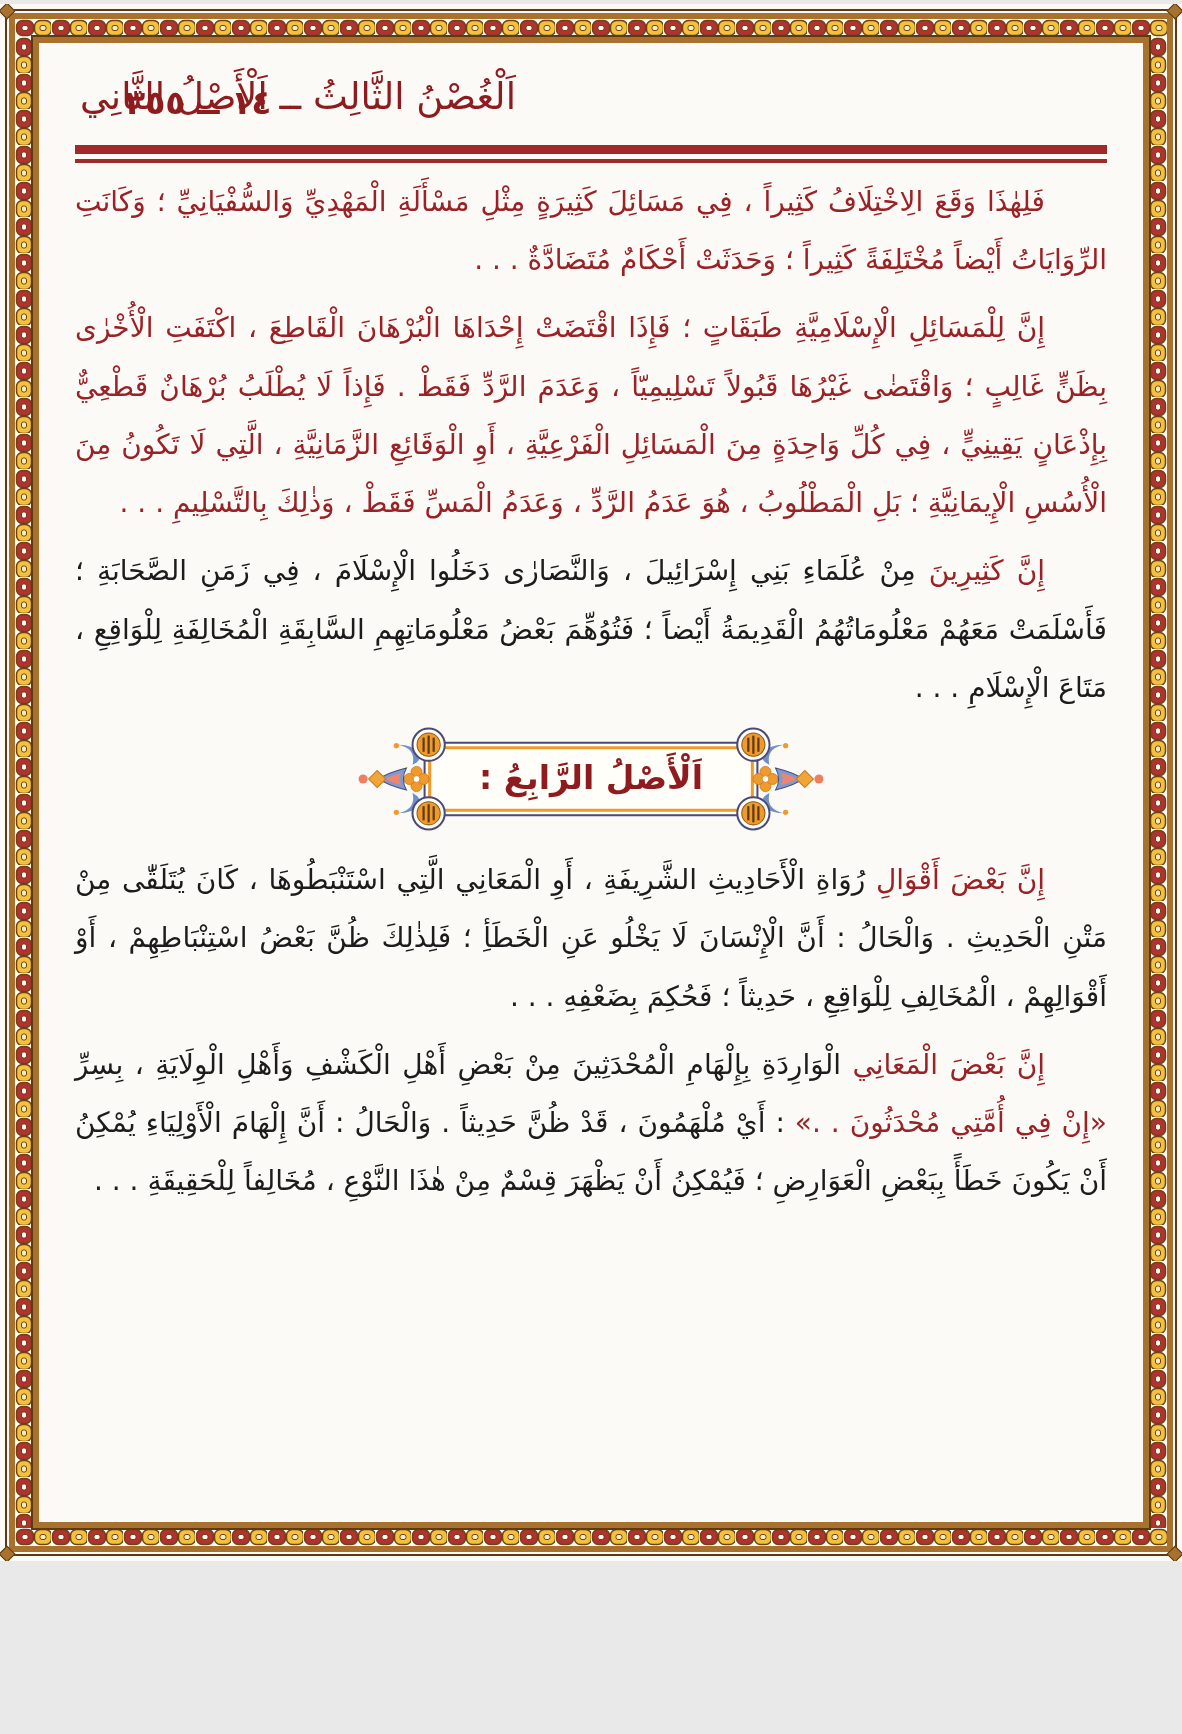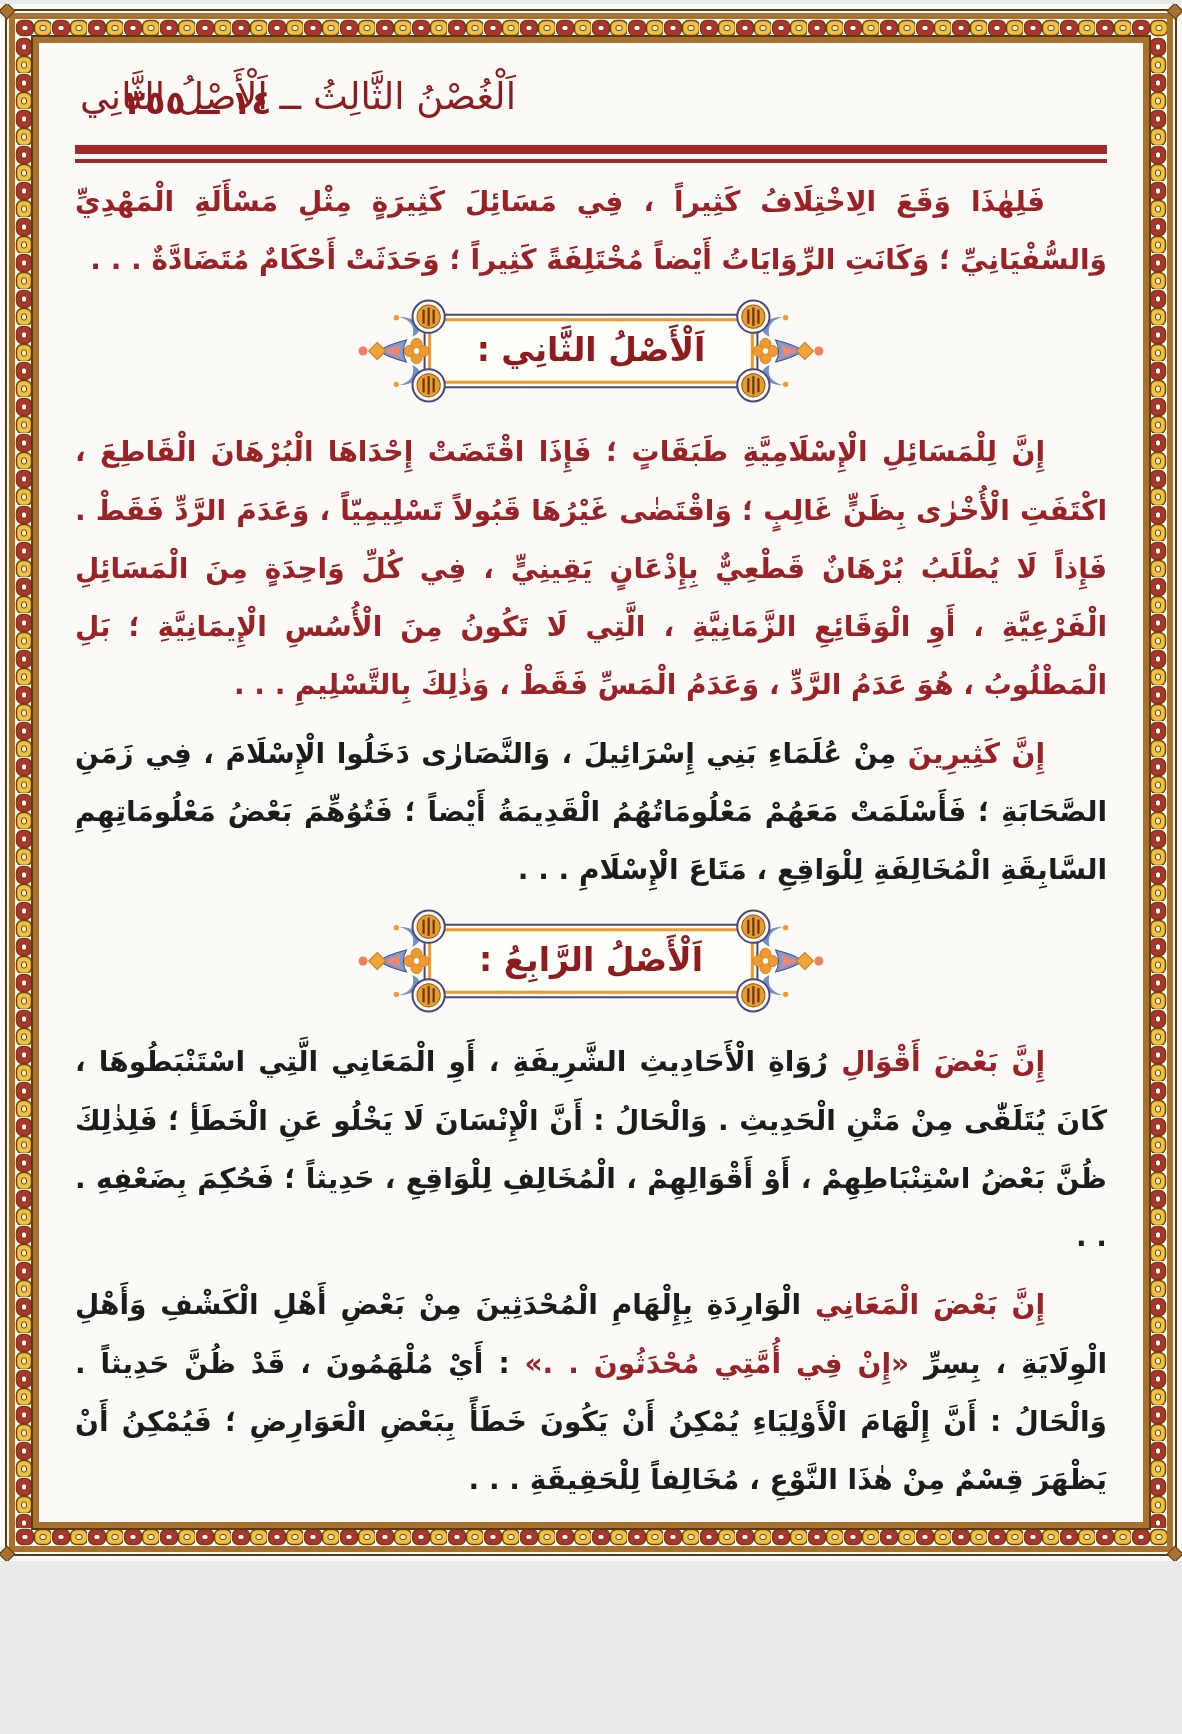--- a/index.html
+++ b/index.html
@@ -27,21 +27,21 @@
 
   
   .content{position:absolute;inset:41px;padding:30px 34px 20px;direction:rtl}
   .page-header{position:relative;height:62px}
   .page-numbers{position:absolute;left:50px;top:8px;font-size:33px;font-weight:bold;color:var(--heading-red);direction:rtl}
   .chapter-title{position:absolute;left:5px;right:0;text-align:left;top:0;font-size:37px;font-weight:normal;color:var(--heading-red)}
   .double-rule{margin-top:8px}
   .double-rule .thick{height:9px;background:var(--rule-red)}
   .double-rule .thin{height:4px;margin-top:5px;background:var(--rule-red)}
 
-  p.body-par{font-size:28px;font-weight:bold;line-height:2.08;text-align:justify;text-indent:62px;color:var(--text-black);margin:10px 0 2px}
+  p.body-par{font-size:28px;font-weight:normal;line-height:2.08;text-align:justify;text-indent:62px;color:var(--text-black);margin:10px 0 2px}
   p.body-par.all-red{color:var(--text-red)}
   .red-lead{color:var(--text-red)}
   .red-quote{color:var(--text-red)}
 
   
   .cartouche{position:relative;width:474px;height:122px;margin:2px auto}
   .cartouche svg.cart{display:block;width:100%;height:100%}
   .cart-label{position:absolute;left:78px;right:78px;top:24px;height:68px;display:flex;align-items:center;justify-content:center;
     font-size:33px;font-weight:bold;color:var(--heading-red);white-space:nowrap}
   .hidden-defs{position:absolute;width:0;height:0;overflow:hidden}
@@ -144,26 +144,20 @@
       <div class="chapter-title">اَلْغُصْنُ الثَّالِثُ ــ اَلْأَصْلُ الثَّانِي</div>
     </div>
 
     <div class="double-rule">
       <div class="thick"></div>
       <div class="thin"></div>
     </div>
 
     <p class="body-par all-red">فَلِهٰذَا وَقَعَ الِاخْتِلَافُ كَثِيراً ، فِي مَسَائِلَ كَثِيرَةٍ مِثْلِ مَسْأَلَةِ الْمَهْدِيِّ وَالسُّفْيَانِيِّ ؛ وَكَانَتِ الرِّوَايَاتُ أَيْضاً مُخْتَلِفَةً كَثِيراً ؛ وَحَدَثَتْ أَحْكَامٌ مُتَضَادَّةٌ . . .</p>
 
-    <div class="cartouche">
-      <svg class="cart" viewBox="0 0 470 118">
-          <use href="#cartFrame"></use>
-        </svg>
-      <div class="cart-label">اَلْأَصْلُ الثَّانِي :</div>
-    </div>
     <p class="body-par all-red">إِنَّ لِلْمَسَائِلِ الْإِسْلَامِيَّةِ طَبَقَاتٍ ؛ فَإِذَا اقْتَضَتْ إِحْدَاهَا الْبُرْهَانَ الْقَاطِعَ ، اكْتَفَتِ الْأُخْرٰى بِظَنٍّ غَالِبٍ ؛ وَاقْتَضٰى غَيْرُهَا قَبُولاً تَسْلِيمِيّاً ، وَعَدَمَ الرَّدِّ فَقَطْ . فَإِذاً لَا يُطْلَبُ بُرْهَانٌ قَطْعِيٌّ بِإِذْعَانٍ يَقِينِيٍّ ، فِي كُلِّ وَاحِدَةٍ مِنَ الْمَسَائِلِ الْفَرْعِيَّةِ ، أَوِ الْوَقَائِعِ الزَّمَانِيَّةِ ، الَّتِي لَا تَكُونُ مِنَ الْأُسُسِ الْإِيمَانِيَّةِ ؛ بَلِ الْمَطْلُوبُ ، هُوَ عَدَمُ الرَّدِّ ، وَعَدَمُ الْمَسِّ فَقَطْ ، وَذٰلِكَ بِالتَّسْلِيمِ . . .</p>
 
     <p class="body-par"><span class="red-lead">إِنَّ كَثِيرِينَ </span><span>مِنْ عُلَمَاءِ بَنِي إِسْرَائِيلَ ، وَالنَّصَارٰى دَخَلُوا الْإِسْلَامَ ، فِي زَمَنِ الصَّحَابَةِ ؛ فَأَسْلَمَتْ مَعَهُمْ مَعْلُومَاتُهُمُ الْقَدِيمَةُ أَيْضاً ؛ فَتُوُهِّمَ بَعْضُ مَعْلُومَاتِهِمِ السَّابِقَةِ الْمُخَالِفَةِ لِلْوَاقِعِ ، مَتَاعَ الْإِسْلَامِ . . .</span></p>
 
     <div class="cartouche">
       <svg class="cart" viewBox="0 0 470 118">
           <use href="#cartFrame"></use>
         </svg>
       <div class="cart-label">اَلْأَصْلُ الرَّابِعُ :</div>
     </div>

